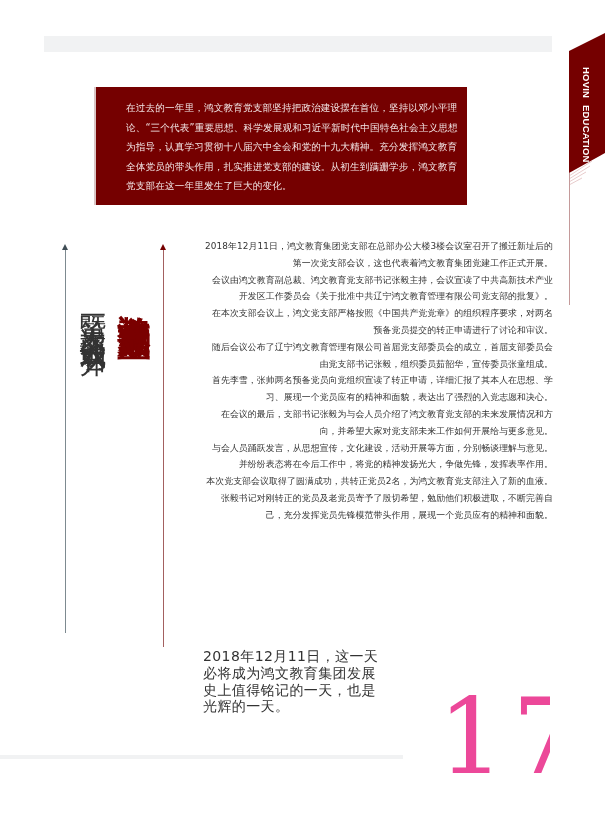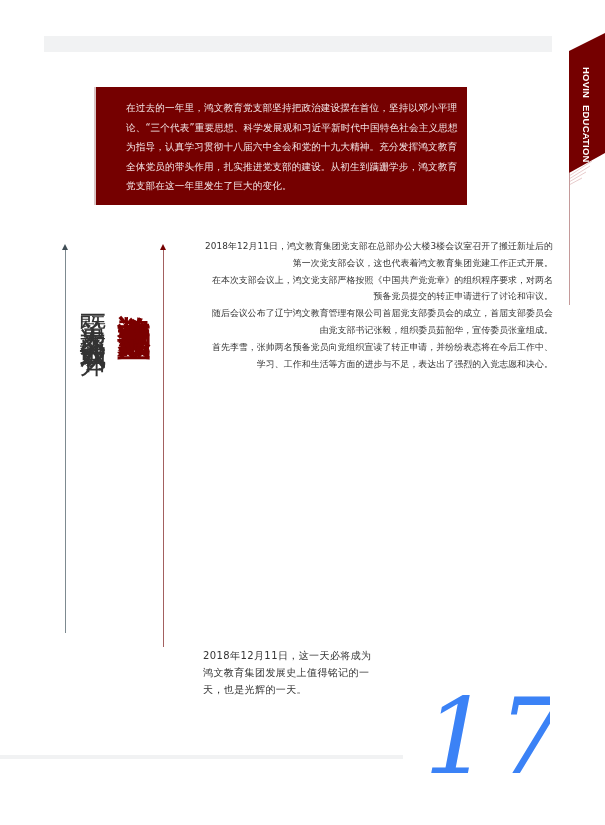--- a/index.html
+++ b/index.html
@@ -24,25 +24,25 @@
     .arrow-left .head { border-bottom-color: #3f4d55; }
     .arrow-right { left: 163px; top: 250px; height: 397px; background: #a36060; }
     .arrow-right .head { border-bottom-color: #750000; }
 
     .subtitle { position: absolute; left: 78px; top: 295px; writing-mode: vertical-rl; font-size: 26.5px; color: #333; letter-spacing: 3.3px; line-height: 30px; font-family: "DejaVu Sans", sans-serif; font-weight: normal; }
     .title { position: absolute; left: 115px; top: 288px; writing-mode: vertical-rl; font-size: 33px; color: #7a0000; font-weight: bold; letter-spacing: 1.5px; line-height: 38px; font-family: "DejaVu Sans", sans-serif; }
 
     .body-text { position: absolute; left: 203px; top: 238px; width: 350px; font-size: 8.9px; line-height: 16.8px; color: #333; letter-spacing: 0.1px; text-align: right; }
     .body-text p { margin: 0; }
 
-    .closing { position: absolute; left: 203px; top: 648px; width: 176px; font-size: 10px; line-height: 16.8px; color: #333; letter-spacing: 0.4px; }
+    .closing { position: absolute; left: 203px; top: 648px; width: 176px; font-size: 14px; line-height: 16.8px; color: #333; letter-spacing: 0.4px; }
 
     .bottom-bar { position: absolute; left: 0; top: 755px; width: 403px; height: 4px; background: #f1f2f3; }
     .page-number { position: absolute; left: 420px; top: 694px; width: 130px; height: 80px; overflow: hidden; }
-    .page-number span { position: absolute; left: 4px; top: -18px; font-family: "DejaVu Serif", "Liberation Serif", serif; font-style: italic; font-size: 104px; color: #3b82f6; letter-spacing: 8px; }
+    .page-number span { position: absolute; left: 18px; top: -18px; font-family: "DejaVu Serif", "Liberation Serif", serif; font-size: 104px; color: #ec4899; letter-spacing: 8px; }
   </style>
 </head>
 <body>
 
 <div class="top-bar"></div>
 
 <div class="side-tab">
   <svg width="39" height="160" viewBox="0 0 39 160">
     <polygon points="3,18 39,0 39,120 3,140" fill="#750000"></polygon>
     <line x1="3" y1="143" x2="26" y2="128" stroke="#d8a9a9" stroke-width="0.6"></line>
@@ -66,23 +66,27 @@
 </div>
 <div class="arrow-line arrow-right">
   <div class="head"></div>
 </div>
 
 <div class="subtitle">暨第一次支部会议成功召开</div>
 <div class="title">鸿文教育党支部成立</div>
 
 <div class="body-text">
   <p>2018年12月11日，鸿文教育集团党支部在总部办公大楼3楼会议室召开了搬迁新址后的第一次党支部会议，这也代表着鸿文教育集团党建工作正式开展。</p>
+  <p>会议由鸿文教育副总裁、鸿文教育党支部书记张毅主持，会议宣读了中共高新技术产业开发区工作委员会《关于批准中共辽宁鸿文教育管理有限公司党支部的批复》。</p>
   <p>在本次支部会议上，鸿文党支部严格按照《中国共产党党章》的组织程序要求，对两名预备党员提交的转正申请进行了讨论和审议。</p>
   <p>随后会议公布了辽宁鸿文教育管理有限公司首届党支部委员会的成立，首届支部委员会由党支部书记张毅，组织委员茹韶华，宣传委员张童组成。</p>
-  <p>首先李雪，张帅两名预备党员向党组织宣读了转正申请，并纷纷表态将在今后工作中、学习、工作和生活等方面的进步与不足，表达出了强烈的入党志愿和决心。</p>
+  <p>首先李雪，张帅两名预备党员向党组织宣读了转正申请，详细汇报了其本人在思想、学习、展现一个党员应有的精神和面貌，表达出了强烈的入党志愿和决心。</p>
+  <p>在会议的最后，支部书记张毅为与会人员介绍了鸿文教育党支部的未来发展情况和方向，并希望大家对党支部未来工作如何开展给与更多意见。</p>
+  <p>与会人员踊跃发言，从思想宣传，文化建设，活动开展等方面，分别畅谈理解与意见。并纷纷表态将在今后工作中，将党的精神发扬光大，争做先锋，发挥表率作用。</p>
+  <p>本次党支部会议取得了圆满成功，共转正党员2名，为鸿文教育党支部注入了新的血液。张毅书记对刚转正的党员及老党员寄予了殷切希望，勉励他们积极进取，不断完善自己，充分发挥党员先锋模范带头作用，展现一个党员应有的精神和面貌。</p>
 </div>
 
 <div class="closing">2018年12月11日，这一天必将成为鸿文教育集团发展史上值得铭记的一天，也是光辉的一天。</div>
 
 <div class="bottom-bar"></div>
 <div class="page-number">
   <span>17</span>
 </div>
 
 </body></html>

